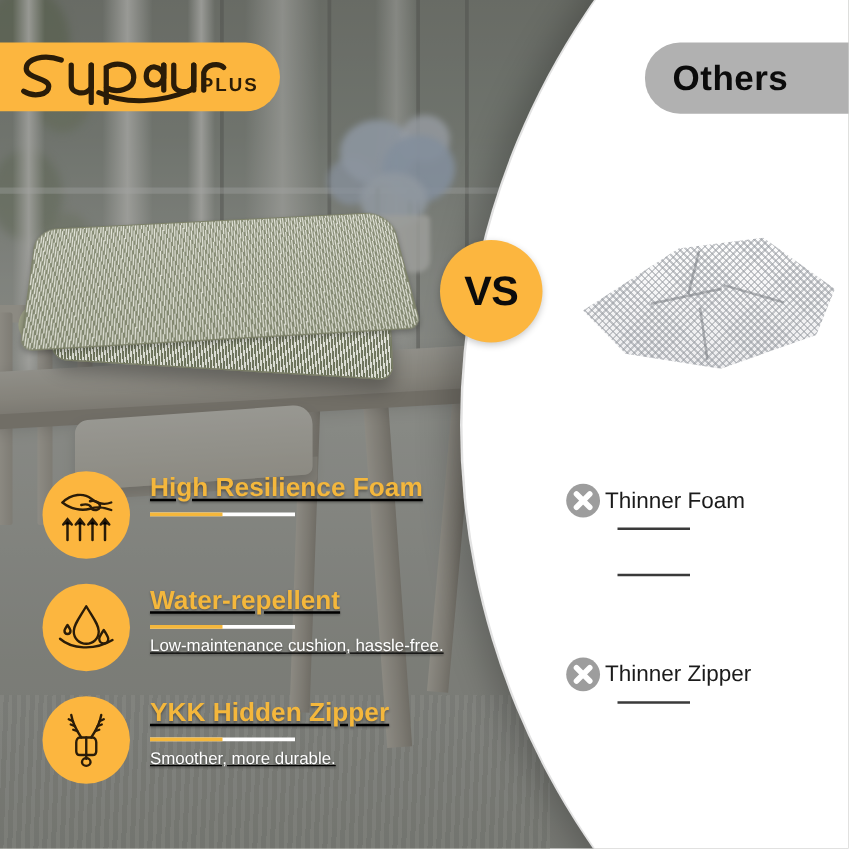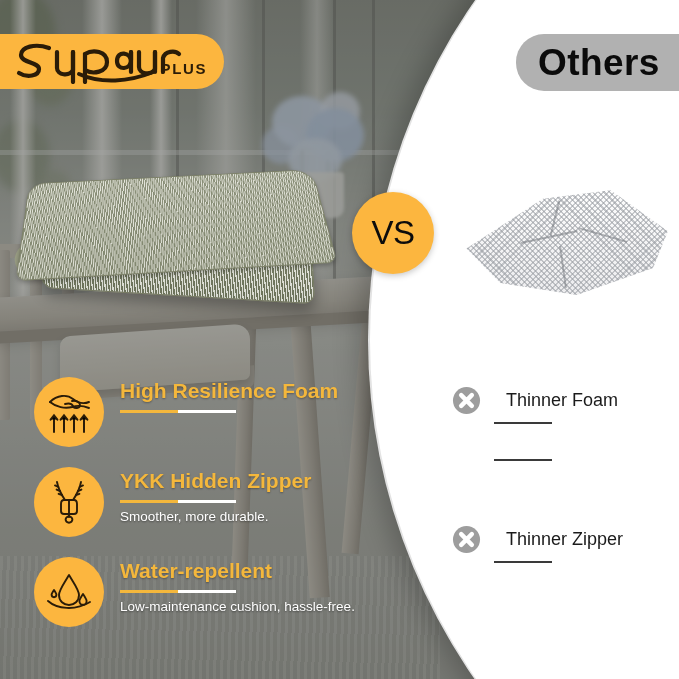--- a/index.html
+++ b/index.html
@@ -137,21 +137,21 @@
     transform:rotate(-26deg);
   }
 
   
   .others-badge{
     position:absolute;left:516px;top:34px;width:190px;height:57px;
     background:#b1b1b1;border-radius:28px;
     display:flex;align-items:center;justify-content:flex-start;padding-left:22px;
     box-sizing:border-box;
   }
-  .others-badge span{font-size:37px;font-weight:bold;color:#0b0b0b;letter-spacing:.4px;}
+  .others-badge span{font-size:28px;font-weight:bold;color:#0b0b0b;letter-spacing:.4px;}
 
   
   .other-cushion{position:absolute;left:458px;top:188px;width:212px;height:108px;}
   .oc-shape{
     position:absolute;inset:0;
     background:
       repeating-linear-gradient(45deg,rgba(150,154,160,.55) 0 1.5px,rgba(255,255,255,0) 1.5px 4px),
       repeating-linear-gradient(-45deg,rgba(150,154,160,.50) 0 1.5px,rgba(255,255,255,0) 1.5px 4px),
       linear-gradient(180deg,#fdfdfd,#ececee);
     clip-path:polygon(4% 56%, 40% 10%, 72% 2%, 99% 40%, 92% 74%, 56% 99%, 20% 88%);
@@ -162,41 +162,41 @@
   .t2{left:62px;top:48px;width:58px;height:2px;transform:rotate(-12deg);}
   .t3{left:120px;top:46px;width:50px;height:2px;transform:rotate(16deg);}
   .t4{left:104px;top:58px;width:2px;height:42px;transform:rotate(-8deg);}
 
   
   .vs{
     position:absolute;left:352px;top:192px;width:82px;height:82px;border-radius:50%;
     background:#fcb63f;display:flex;align-items:center;justify-content:center;
     box-shadow:0 2px 6px rgba(0,0,0,.22);
   }
-  .vs span{font-size:33px;font-weight:normal;color:#0c0c0c;letter-spacing:-.5px;text-align:center;}
+  .vs span{font-size:33px;font-weight:bold;color:#0c0c0c;letter-spacing:-.5px;text-align:center;}
 
   
   .features{position:absolute;left:34px;top:375px;width:350px;}
   .feature{position:relative;height:90px;}
   .f-icon{
     position:absolute;left:0;top:2px;width:70px;height:70px;border-radius:50%;
     background:#fcb63f;display:flex;align-items:center;justify-content:center;
   }
-  .f-body{position:absolute;left:86px;top:4px;width:262px;}
+  .f-body{position:absolute;left:86px;top:4px;width:262px;text-decoration:underline;}
   .f-title{font-size:21px;font-weight:bold;color:#f4b73c;line-height:1.15;
     text-shadow:0 1px 2px rgba(0,0,0,.32);white-space:nowrap;}
   .f-rule{position:relative;width:116px;height:3px;margin:7px 0 6px;background:#ffffff;}
   .f-rule::before{content:"";position:absolute;left:0;top:0;width:58px;height:3px;background:#f4b73c;}
   .f-sub{font-size:13.5px;color:#ffffff;line-height:1.25;
     text-shadow:0 1px 2px rgba(0,0,0,.45);white-space:nowrap;}
 
   
   .cons{position:absolute;left:452px;top:386px;width:220px;}
   .con{position:relative;height:66px;}
-  .con-row{display:flex;align-items:center;gap:25px;}
+  .con-row{display:flex;align-items:center;gap:3px;}
   .con-x{width:29px;height:29px;flex:0 0 29px;}
   .con-label{font-size:18px;color:#1b1b1b;white-space:nowrap;}
   .con-rule{width:58px;height:2px;background:#3a3a3a;margin:7px 0 0 42px;}
 
   svg{display:block;}
 </style>
 </head>
 <body>
 
 <div id="stage">
@@ -317,20 +317,38 @@
       </div>
       <div class="f-body">
         <div class="f-title">High Resilience Foam</div>
         <div class="f-rule"></div>
       </div>
     </div>
 
     <div class="feature">
       <div class="f-icon">
         <svg width="48" height="48" viewBox="0 0 48 48">
+          <g fill="none" stroke="#2a1c08" stroke-width="1.9" stroke-linejoin="round" stroke-linecap="round">
+            <path d="M24 7 C18 17, 14 22, 14 27 C14 33, 18.6 37, 24 37 C29.4 37, 34 33, 34 27 C34 22, 30 17, 24 7 Z"></path>
+            <path d="M38 26 C35.6 29.6, 34.4 31.4, 34.4 33 C34.4 35.2, 36 36.8, 38 36.8 C40 36.8, 41.6 35.2, 41.6 33 C41.6 31.4, 40.4 29.6, 38 26 Z"></path>
+            <path d="M9 22 C7.4 24.4, 6.6 25.6, 6.6 26.6 C6.6 28.1, 7.7 29.2, 9 29.2 C10.3 29.2, 11.4 28.1, 11.4 26.6 C11.4 25.6, 10.6 24.4, 9 22 Z"></path>
+            <path d="M3 33 C12 41, 30 43, 45 34"></path>
+          </g>
+        </svg>
+      </div>
+      <div class="f-body">
+        <div class="f-title">Water-repellent</div>
+        <div class="f-rule"></div>
+        <div class="f-sub">Low-maintenance cushion, hassle-free.</div>
+      </div>
+    </div>
+
+    <div class="feature">
+      <div class="f-icon">
+        <svg width="48" height="48" viewBox="0 0 48 48">
           <g fill="none" stroke="#2a1c08" stroke-width="1.9" stroke-linecap="round" stroke-linejoin="round">
             <path d="M20 22 C16 16, 13 10, 12 4"></path>
             <path d="M28 22 C32 16, 35 10, 36 4"></path>
             <path d="M13.4 9 L10 7.4"></path>
               <path d="M15 13 L11.6 11.6"></path>
               <path d="M17 17 L13.6 15.8"></path>
             <path d="M34.6 9 L38 7.4"></path>
               <path d="M33 13 L36.4 11.6"></path>
               <path d="M31 17 L34.4 15.8"></path>
             <path d="M19 22 L29 22 C31 22, 32 24, 32 26 L32 33 C32 35, 30.6 36, 29 36 L19 36 C17.4 36, 16 35, 16 33 L16 26 C16 24, 17 22, 19 22 Z"></path>
@@ -340,38 +358,20 @@
           </g>
         </svg>
       </div>
       <div class="f-body">
         <div class="f-title">YKK Hidden Zipper</div>
         <div class="f-rule"></div>
         <div class="f-sub">Smoother, more durable.</div>
       </div>
     </div>
 
-    <div class="feature">
-      <div class="f-icon">
-        <svg width="48" height="48" viewBox="0 0 48 48">
-          <g fill="none" stroke="#2a1c08" stroke-width="1.9" stroke-linejoin="round" stroke-linecap="round">
-            <path d="M24 7 C18 17, 14 22, 14 27 C14 33, 18.6 37, 24 37 C29.4 37, 34 33, 34 27 C34 22, 30 17, 24 7 Z"></path>
-            <path d="M38 26 C35.6 29.6, 34.4 31.4, 34.4 33 C34.4 35.2, 36 36.8, 38 36.8 C40 36.8, 41.6 35.2, 41.6 33 C41.6 31.4, 40.4 29.6, 38 26 Z"></path>
-            <path d="M9 22 C7.4 24.4, 6.6 25.6, 6.6 26.6 C6.6 28.1, 7.7 29.2, 9 29.2 C10.3 29.2, 11.4 28.1, 11.4 26.6 C11.4 25.6, 10.6 24.4, 9 22 Z"></path>
-            <path d="M3 33 C12 41, 30 43, 45 34"></path>
-          </g>
-        </svg>
-      </div>
-      <div class="f-body">
-        <div class="f-title">Water-repellent</div>
-        <div class="f-rule"></div>
-        <div class="f-sub">Low-maintenance cushion, hassle-free.</div>
-      </div>
-    </div>
-
   </div>
 
   <div class="cons">
 
     <div class="con">
       <div class="con-row">
         <svg class="con-x" viewBox="0 0 30 30">
           <circle cx="15" cy="15" r="14" fill="#9d9d9d"></circle>
           <path d="M9.5 9.5 L20.5 20.5 M20.5 9.5 L9.5 20.5" stroke="#fff" stroke-width="4.6" stroke-linecap="round"></path>
         </svg>

